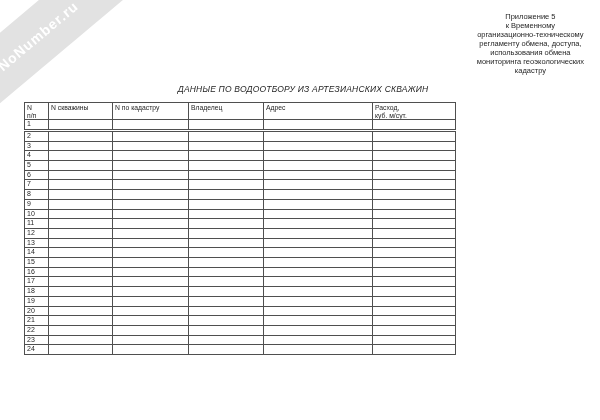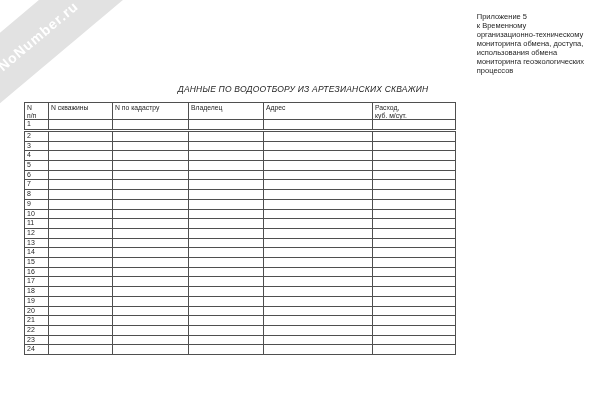--- a/index.html
+++ b/index.html
@@ -25,21 +25,21 @@
     background:var(--wm-band);
     transform:rotate(-40deg);
     display:flex;align-items:center;justify-content:center;
     color:var(--wm-text);
     font-size:14px;font-weight:bold;letter-spacing:1px;
     z-index:1;
   }
   .appendix-note{
     position:absolute;
     top:12px;right:16px;
-    text-align:left;
+    text-align:center;
     font-size:7.5px;
     line-height:9px;
     color:var(--text);
     z-index:2;
   }
   .doc-title{
     position:absolute;
     top:84px;left:3px;
     width:600px;
     text-align:center;
@@ -92,24 +92,24 @@
 <body>
 
 <div class="watermark">
   <span>NoNumber.ru</span>
 </div>
 
 <div class="appendix-note">
   <div>Приложение 5</div>
   <div>к Временному</div>
   <div>организационно-техническому</div>
-  <div>мониторинга обмена, доступа,</div>
+  <div>регламенту обмена, доступа,</div>
   <div>использования обмена</div>
   <div>мониторинга геоэкологических</div>
-  <div>процессов</div>
+  <div>кадастру</div>
 </div>
 
 <div class="doc-title">ДАННЫЕ ПО ВОДООТБОРУ ИЗ АРТЕЗИАНСКИХ СКВАЖИН</div>
 
 <table class="data-table">
   <colgroup>
     <col class="col-idx">
       <col class="col-well">
       <col class="col-cad">
     <col class="col-owner">

